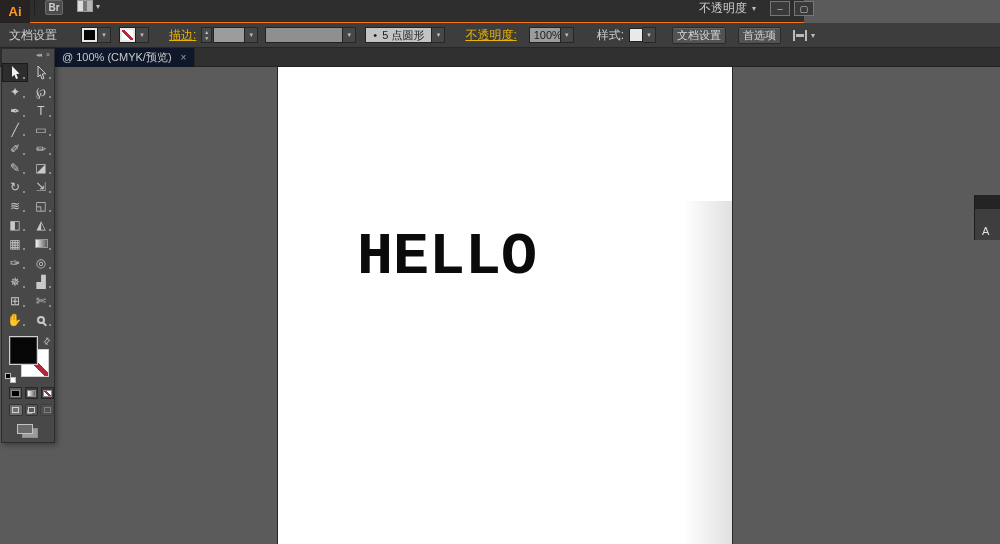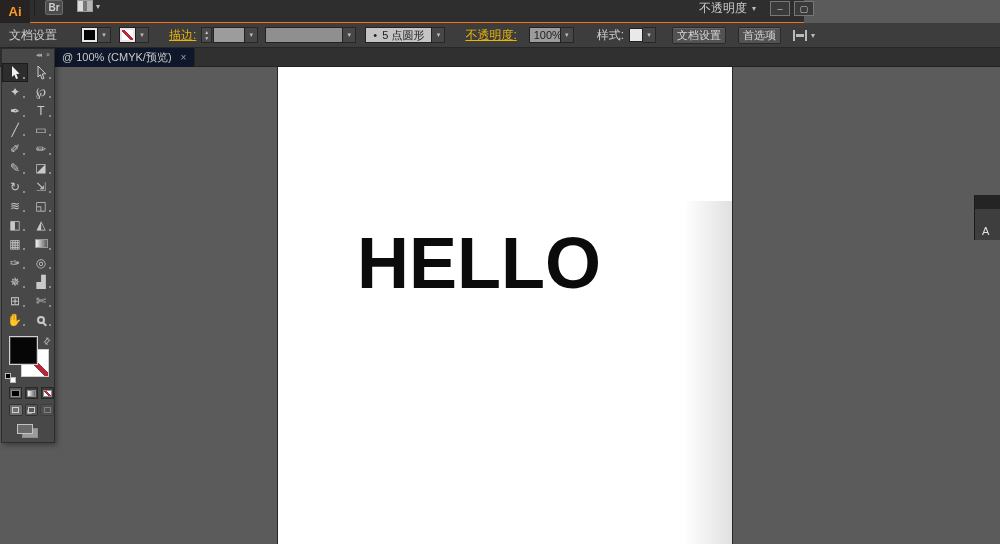--- a/index.html
+++ b/index.html
@@ -66,22 +66,22 @@
   .doc-tab { margin-left:54px; height:19px; background:#0f172a; border-right:1px solid #242424;
     color:#c9c9c9; font-size:11px; display:flex; align-items:center; padding:0 8px; gap:9px; }
   .tab-close { color:#9f9f9f; font-size:10px; }
 
   
   .canvas-area { position:absolute; left:0; top:67px; width:1000px; height:477px; background:#5b5b5b; }
   .artboard { position:absolute; left:277px; top:0; width:456px; height:477px; background:#ffffff;
     border-left:1px solid #262626; border-right:1px solid #262626; }
   .edge-shade { position:absolute; right:0; top:28%; bottom:0; width:48px;
     background:linear-gradient(to right, rgba(0,0,0,0), rgba(0,0,0,0.12)); pointer-events:none; }
-  .hello-text { position:absolute; left:79px; top:160px; font-family:Liberation Sans, sans-serif;
-    font-weight:700; font-size:72px; line-height:1; color:#0b0b0b; white-space:nowrap; }
+  .hello-text { position:absolute; left:79px; top:160px; font-family:Liberation Mono, monospace;
+    font-weight:700; font-size:60px; line-height:1; color:#0b0b0b; white-space:nowrap; }
 
   
   .right-dock { position:absolute; right:0; top:128px; width:26px; height:45px;
     border-left:1px solid #1b1b1b; }
   .right-dock .dock-head { height:14px; background:#242424; }
   .right-dock .dock-body { height:31px; background:#3e3e3e; color:#e0e0e0; font-size:11px;
     display:flex; align-items:flex-end; padding:0 0 3px 7px; }
 
   
   .tools-panel { position:absolute; left:1px; top:48px; width:54px; height:395px; background:#484848;

